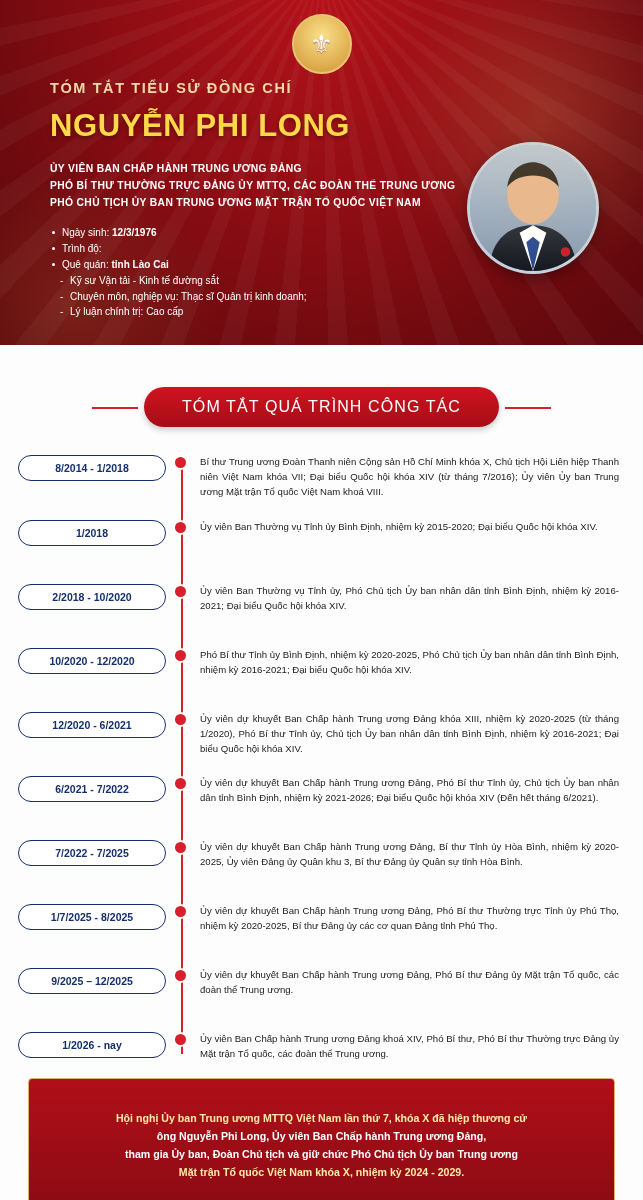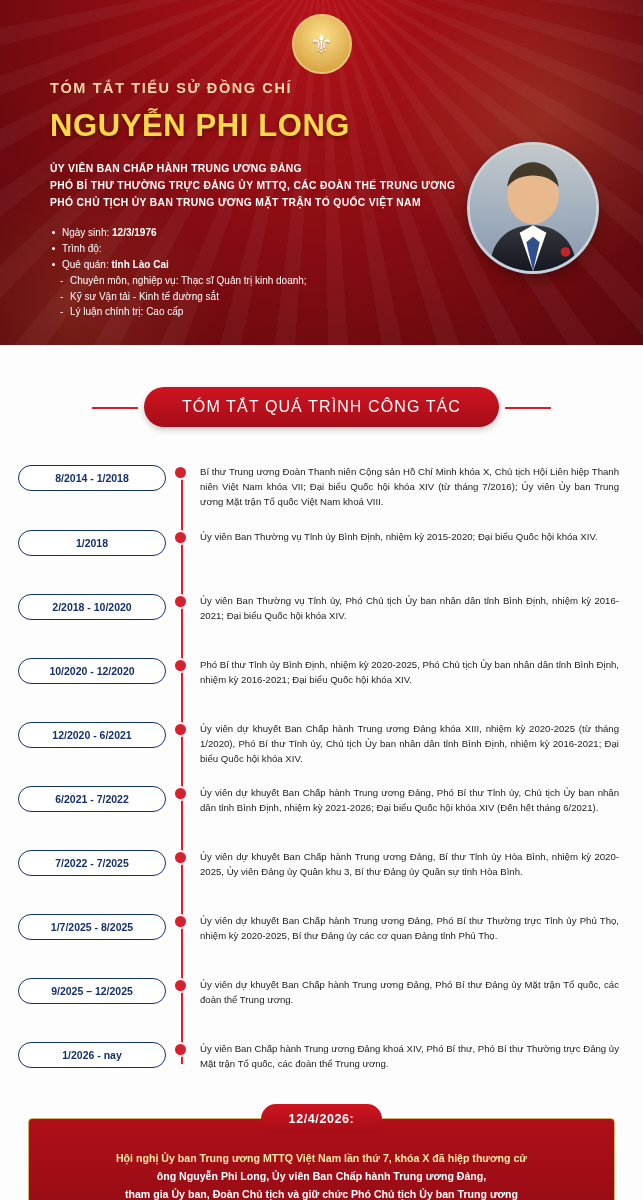--- a/index.html
+++ b/index.html
@@ -174,21 +174,21 @@
     top: 50%;
     width: 46px; height: 2px;
     background: #d8202c;
   }
   .section-title::before { left: -52px; }
   .section-title::after { right: -52px; }
 
   
   .timeline {
     position: relative;
-    margin: 36px 0 0 0;
+    margin: 26px 0 0 0;
     padding: 0 18px 0 18px;
   }
   .tl-line {
     position: absolute;
     left: 181px;
     top: 14px;
     bottom: 22px;
     width: 2px;
     background: #e01f2b;
   }
@@ -295,22 +295,22 @@
           </li>
           <li>
             <span>Trình độ:</span>
           </li>
           <li>
             <span>Quê quán:</span>
             <b>tỉnh Lào Cai</b>
           </li>
         </ul>
         <ul class="subfacts">
+          <li style="padding-left:10px">Kỹ sư Vận tải - Kinh tế đường sắt</li>
           <li>Chuyên môn, nghiệp vụ: Thạc sĩ Quản trị kinh doanh;</li>
-          <li style="padding-left:10px">Kỹ sư Vận tải - Kinh tế đường sắt</li>
           <li>Lý luận chính trị: Cao cấp</li>
         </ul>
       </div>
     </div>
 
     <div class="portrait">
       <svg viewBox="0 0 132 132" preserveAspectRatio="xMidYMid slice">
         <defs>
           <linearGradient id="bg" x1="0" y1="0" x2="0" y2="1">
             <stop offset="0" stop-color="#b9c7d8"></stop>
@@ -414,23 +414,20 @@
     <div class="tl-row">
       <div class="tl-date">1/2026 - nay</div>
       <div class="tl-dot">
           <i></i>
         </div>
       <div class="tl-desc">Ủy viên Ban Chấp hành Trung ương Đảng khoá XIV, Phó Bí thư, Phó Bí thư Thường trực Đảng ủy Mặt trận Tổ quốc, các đoàn thể Trung ương.</div>
     </div>
   </div>
 
   <div class="event-wrap">
-    <div class="event-badge-row">
-      <div class="event-badge">12/4/2026:</div>
-    </div>
     <div class="event-box">
       <p>Hội nghị Ủy ban Trung ương MTTQ Việt Nam lần thứ 7, khóa X đã hiệp thương cử</p>
       <p class="white">ông Nguyễn Phi Long, Ủy viên Ban Chấp hành Trung ương Đảng,</p>
       <p class="white">tham gia Ủy ban, Đoàn Chủ tịch và giữ chức Phó Chủ tịch Ủy ban Trung ương</p>
       <p>Mặt trận Tổ quốc Việt Nam khóa X, nhiệm kỳ 2024 - 2029.</p>
     </div>
   </div>
 
 </div>
 

